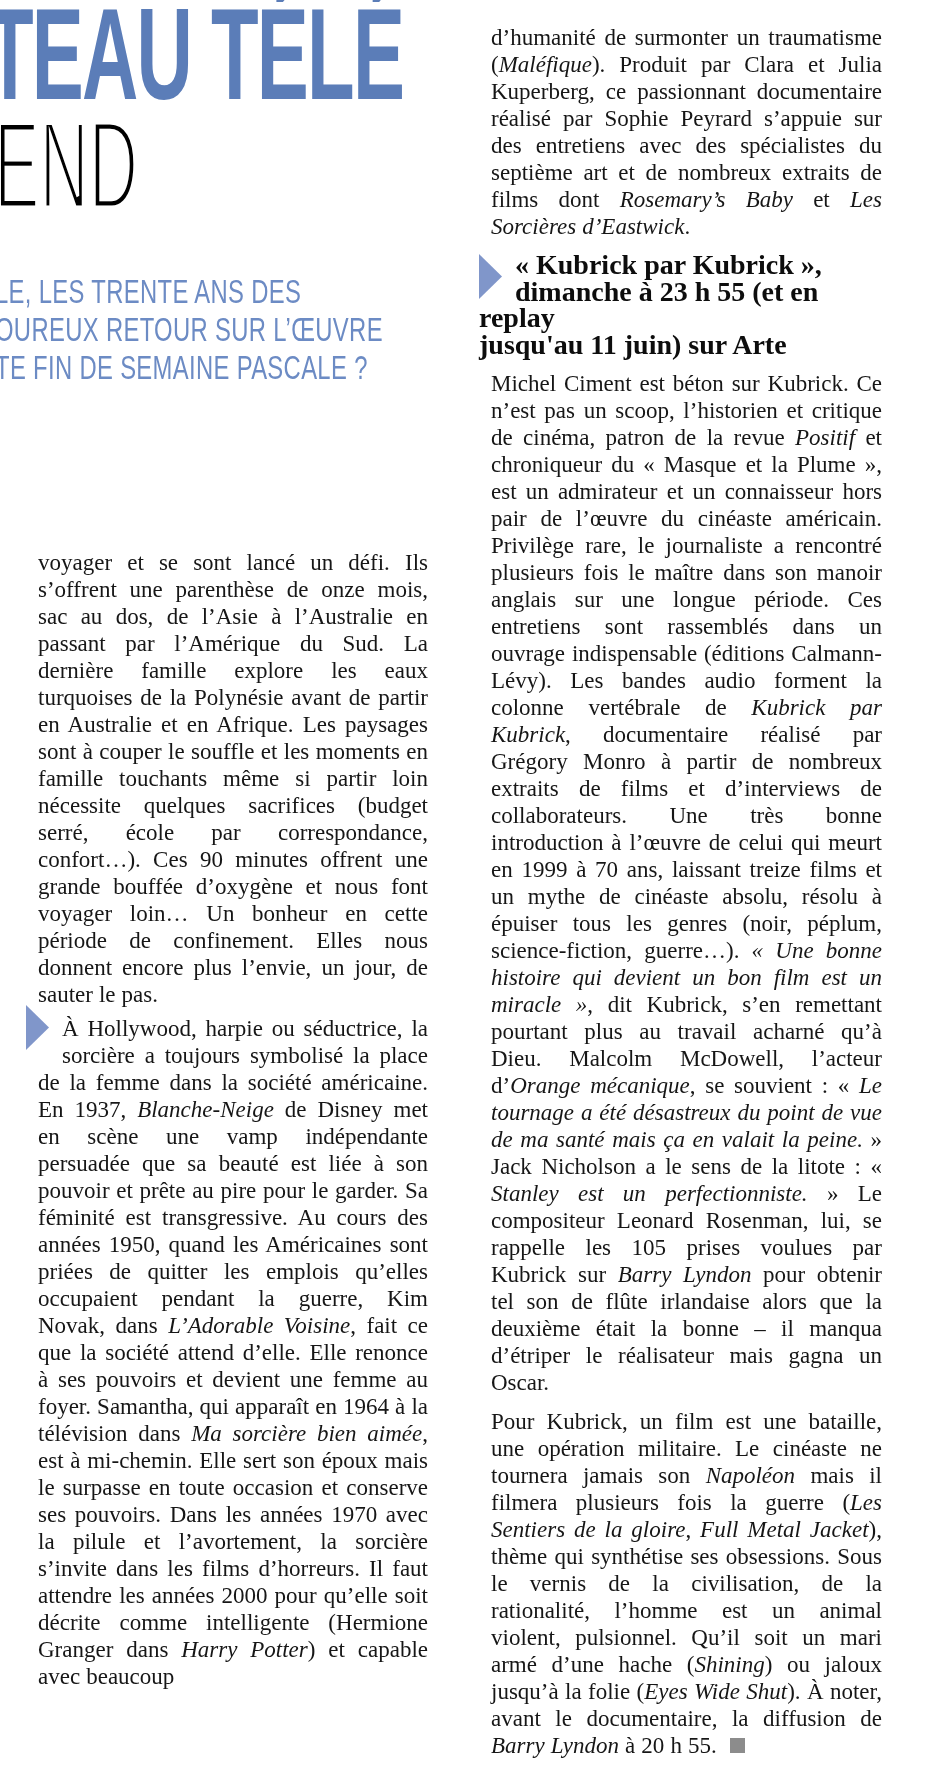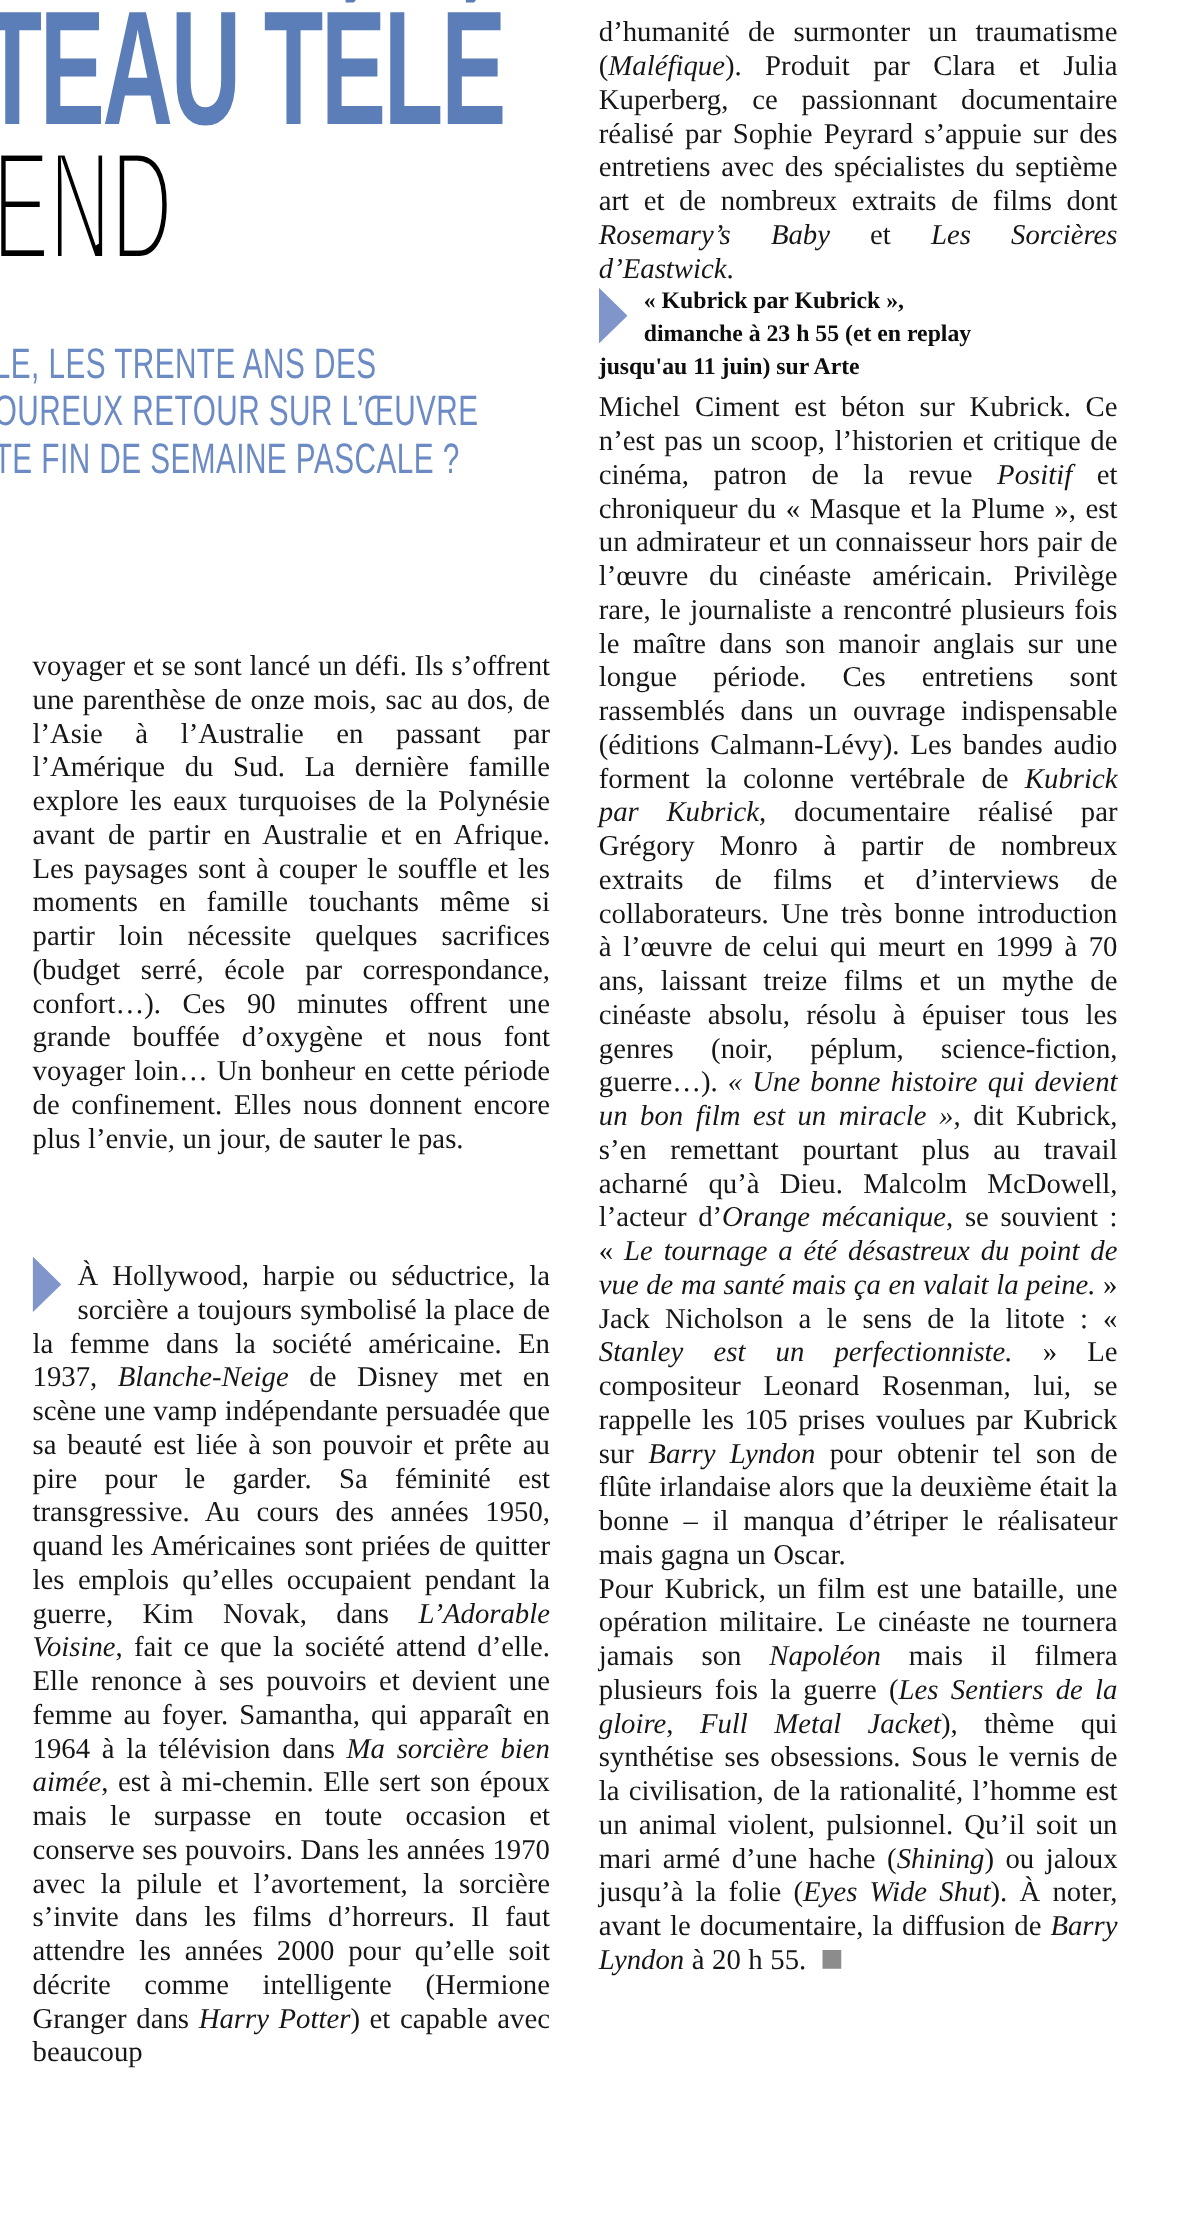--- a/index.html
+++ b/index.html
@@ -29,37 +29,37 @@
   }
   .m-dek {
     position:absolute; top:272px; left:-5px;
     font-family:"Liberation Sans", sans-serif;
     font-weight:400; font-size:34px; line-height:38px;
     letter-spacing:0.5px; white-space:nowrap;
     color:#6c8bc4;
     transform:scaleX(0.70); transform-origin:0 0;
   }
   
-  .left-intro   { position:absolute; left:26px;  top:519px;  width:414px; }
+  .left-intro   { position:absolute; left:26px;  top:537px;  width:414px; }
   .left-section { position:absolute; left:26px;  top:1003px; width:414px; }
   .right-col    { position:absolute; left:479px; top:12px;   width:415px; }
 
   p.body-text {
-    margin:0;
+    margin:12px;
     font-size:23px; line-height:27px;
     text-align:justify;
     color:#161616;
     hyphens:auto; -webkit-hyphens:auto;
     word-spacing:0.3px;
   }
   h3.section-head {
     margin:0 0 4px 0;
     font-family:"Liberation Serif", serif;
     font-weight:700;
-    font-size:19px; line-height:26.5px;
+    font-size:28px; line-height:26.5px;
     color:#0d0d0d;
   }
   .head-text { white-space:pre-line; }
   .tri {
     float:left;
     width:23px; height:45px;
     margin:2px 13px 2px 0;
     background:#8096ca;
     clip-path:polygon(0 0, 100% 50%, 0 100%);
   }

